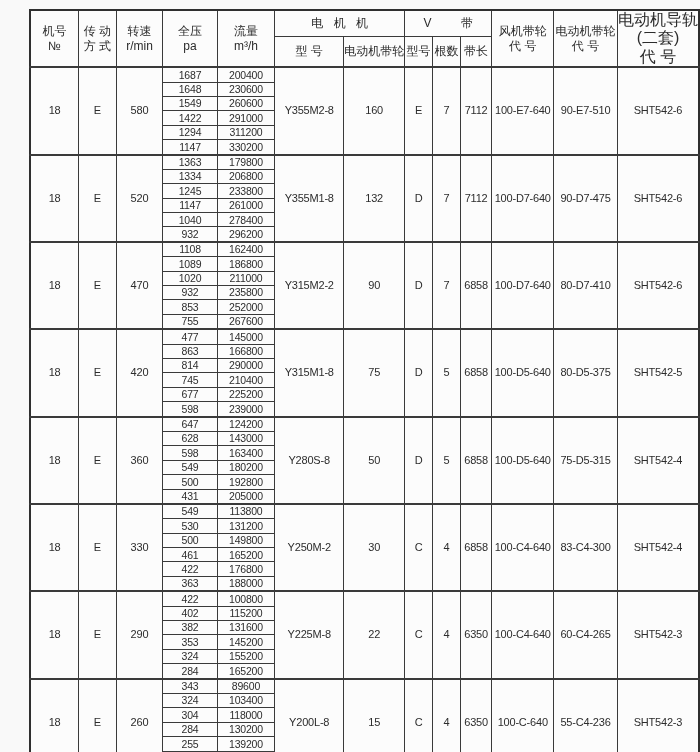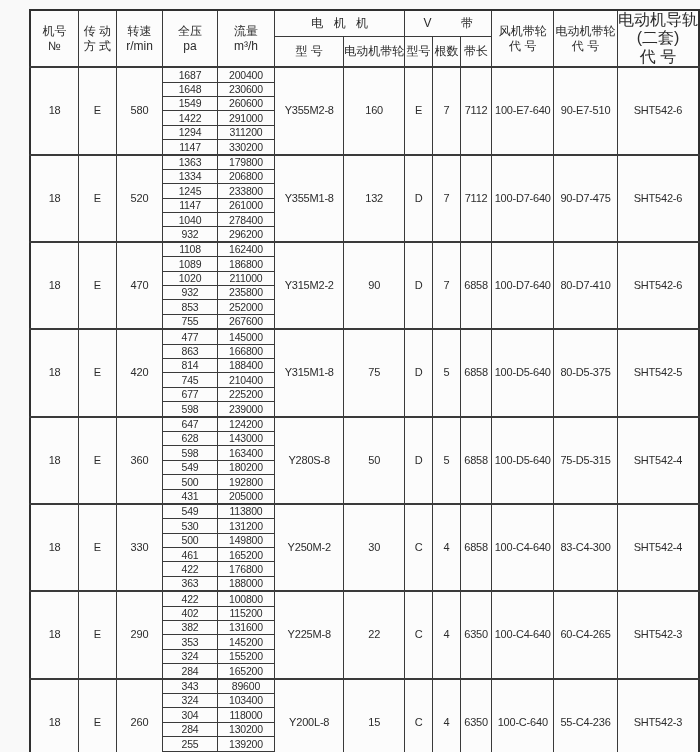--- a/index.html
+++ b/index.html
@@ -225,21 +225,21 @@
           <td rowspan="6" class="span-cell">100-D5-640</td>
           <td rowspan="6" class="span-cell">80-D5-375</td>
           <td rowspan="6" class="span-cell">SHT542-5</td>
         </tr>
         <tr>
           <td class="sub-cell">863</td>
           <td class="sub-cell">166800</td>
         </tr>
         <tr>
           <td class="sub-cell">814</td>
-          <td class="sub-cell">188400</td>
+          <td class="sub-cell">290000</td>
         </tr>
         <tr>
           <td class="sub-cell">745</td>
           <td class="sub-cell">210400</td>
         </tr>
         <tr>
           <td class="sub-cell">677</td>
           <td class="sub-cell">225200</td>
         </tr>
         <tr>

